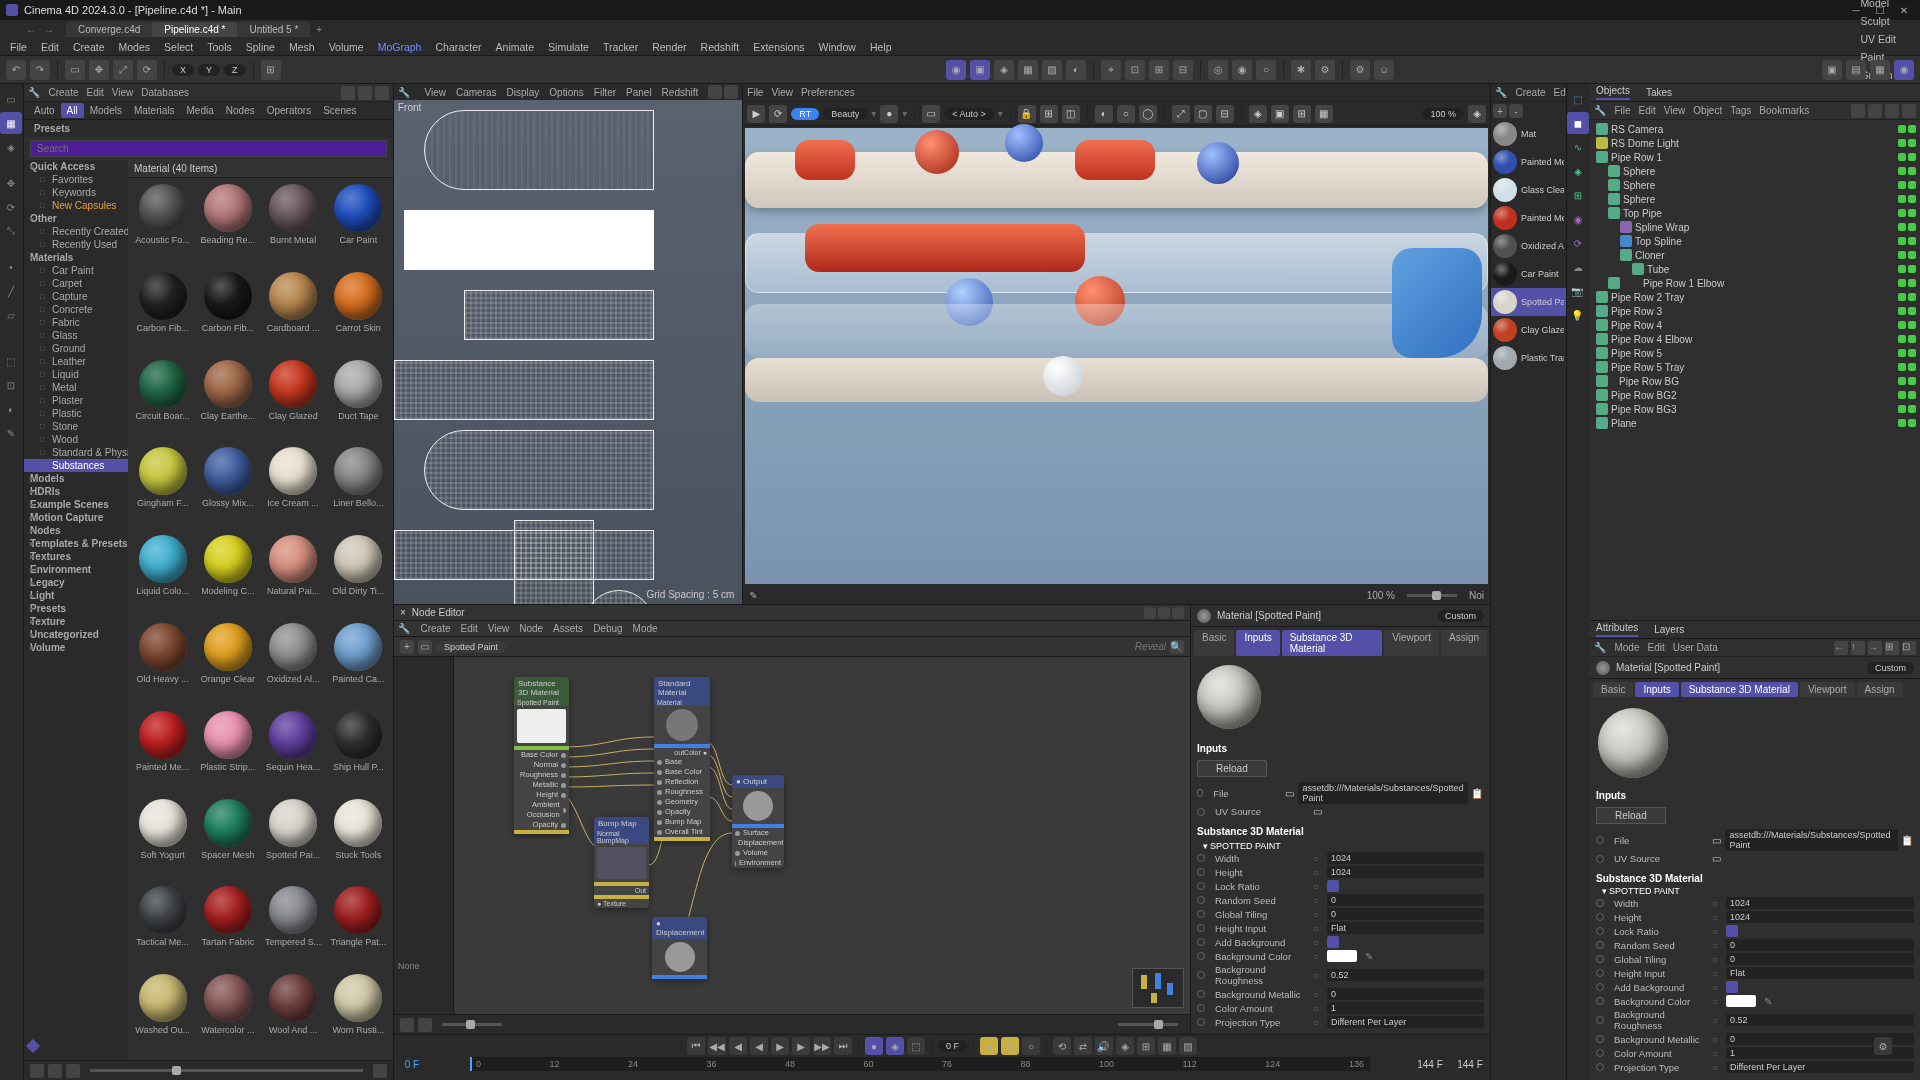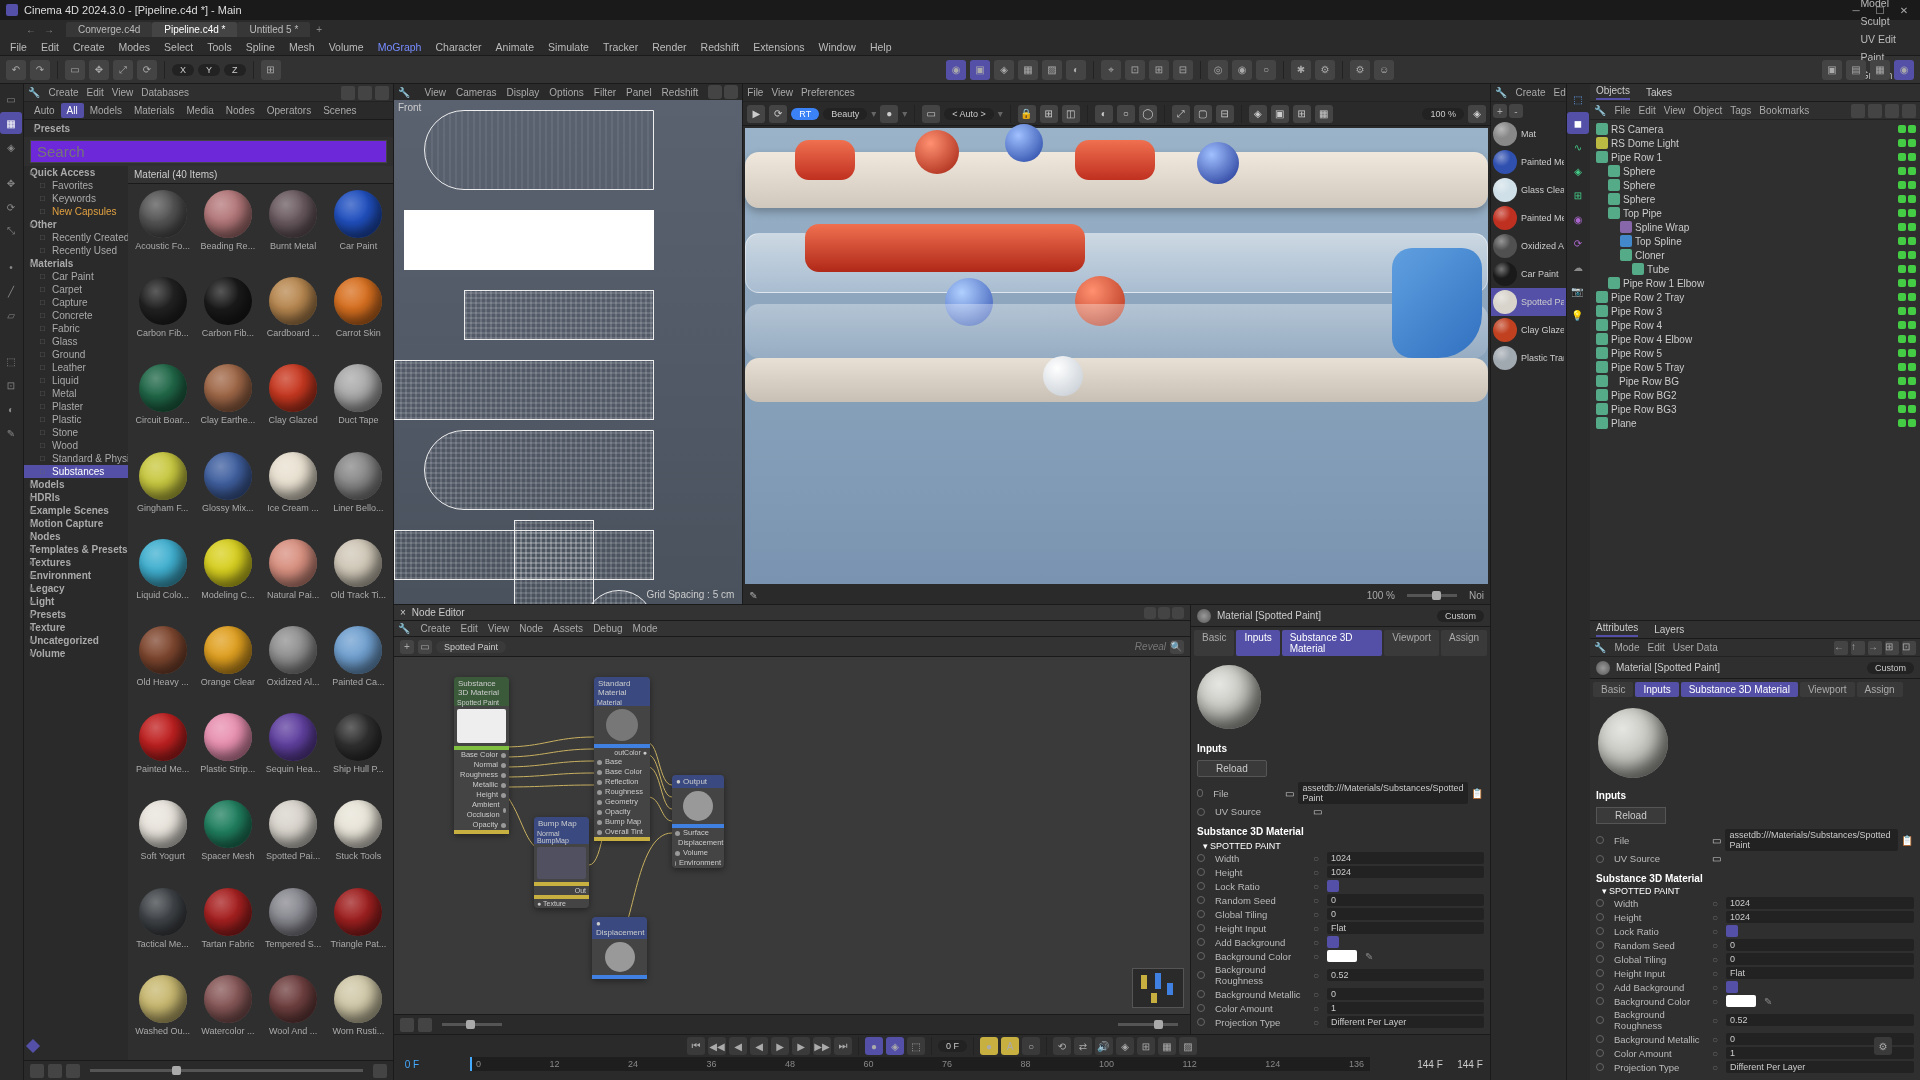--- a/index.html
+++ b/index.html
@@ -251,21 +251,21 @@
         <span class="asset-tab">Models</span>
         <span class="asset-tab">Materials</span>
         <span class="asset-tab">Media</span>
         <span class="asset-tab">Nodes</span>
         <span class="asset-tab">Operators</span>
         <span class="asset-tab">Scenes</span>
       </div>
     <div style="padding:2px 4px;background:#2a2a2a;">
         <div class="tree-item l0">Presets</div>
       </div>
-    <div style="padding:3px 6px;"><input style="width: 100%; background: #6d28d9; border: 1px solid rgb(68, 68, 68); color: rgb(170, 170, 170); padding: 2px 6px; font-size: 15px;" placeholder="Search"></div>
+    <div style="padding:3px 6px;"><input style="width: 100%; background: #4c1d95; border: 1px solid rgb(68, 68, 68); color: rgb(170, 170, 170); padding: 2px 6px; font-size: 10px;" placeholder="Search"></div>
     <div class="asset-body">
       <div class="asset-tree" id="asset-tree-host">
           <div class="tree-item l0">Quick Access</div>
           <div class="tree-item l1">Favorites</div>
           <div class="tree-item l1">Keywords</div>
           <div class="tree-item l1" style="color: rgb(224, 160, 64);">New Capsules</div>
           <div class="tree-item l0">Other</div>
           <div class="tree-item l1">Recently Created</div>
           <div class="tree-item l1">Recently Used</div>
           <div class="tree-item l0">Materials</div>
@@ -374,21 +374,21 @@
             <div class="mat-item">
               <div class="mat-sphere" style="--bg:#d8d020"></div>
               <div class="mat-label">Modeling C...</div>
             </div>
             <div class="mat-item">
               <div class="mat-sphere" style="--bg:#d89080"></div>
               <div class="mat-label">Natural Pai...</div>
             </div>
             <div class="mat-item">
               <div class="mat-sphere" style="--bg:#d0c8b8"></div>
-              <div class="mat-label">Old Track Ti...</div>
+              <div class="mat-label">Old Dirty Ti...</div>
             </div>
             <div class="mat-item">
               <div class="mat-sphere" style="--bg:#804830"></div>
               <div class="mat-label">Old Heavy ...</div>
             </div>
             <div class="mat-item">
               <div class="mat-sphere" style="--bg:#e0a020"></div>
               <div class="mat-label">Orange Clear</div>
             </div>
             <div class="mat-item">
@@ -601,20 +601,23 @@
         </div>
         <div class="ne-path">
           <span class="tb-icon" style="width:14px;height:14px;">+</span>
           <span class="tb-icon" style="width:14px;height:14px;">▭</span>
           <span class="pill" style="background:#3a3a3a;">Spotted Paint</span>
           <div style="flex:1"></div>
           <span style="color:#777;font-style:italic;">Reveal</span>
           <span class="tb-icon" style="width:14px;height:14px;">🔍</span>
         </div>
         <div class="ne-canvas-wrap">
+          <div class="ne-side">
+              <div style="margin-top:300px;">None</div>
+            </div>
           <div class="ne-canvas">
             <svg class="wire-line">
                 <g stroke="#c8b060" stroke-width="1" fill="none">
               <path d="M110 90 C 150 90 160 80 200 80"></path>
                   <path d="M110 100 C 150 100 160 92 200 92"></path>
               <path d="M110 110 C 150 110 160 104 200 104"></path>
                   <path d="M110 120 C 150 120 160 116 200 116"></path>
               <path d="M110 130 C 150 130 160 128 200 128"></path>
               <path d="M110 135 C 130 160 130 190 150 194"></path>
               <path d="M195 208 C 210 208 210 140 224 140"></path>
@@ -1050,21 +1053,21 @@
             </span>
           </div>
           <div class="obj-row" style="padding-left: 40px;">
             <span class="obj-icon" style="background:#5a8"></span>
             <span class="obj-name">Tube</span>
             <span class="obj-dots">
               <span class="obj-dot" style="background:#4c4"></span>
               <span class="obj-dot" style="background:#4c4"></span>
             </span>
           </div>
-          <div class="obj-row" style="padding-left: 16px;">
+          <div class="obj-row" style="padding-left: 16px; gap: 20px;">
             <span class="obj-icon" style="background:#5a8"></span>
             <span class="obj-name">Pipe Row 1 Elbow</span>
             <span class="obj-dots">
               <span class="obj-dot" style="background:#4c4"></span>
               <span class="obj-dot" style="background:#4c4"></span>
             </span>
           </div>
           <div class="obj-row" style="padding-left: 4px;">
             <span class="obj-icon" style="background:#5a8"></span>
             <span class="obj-name">Pipe Row 2 Tray</span>

